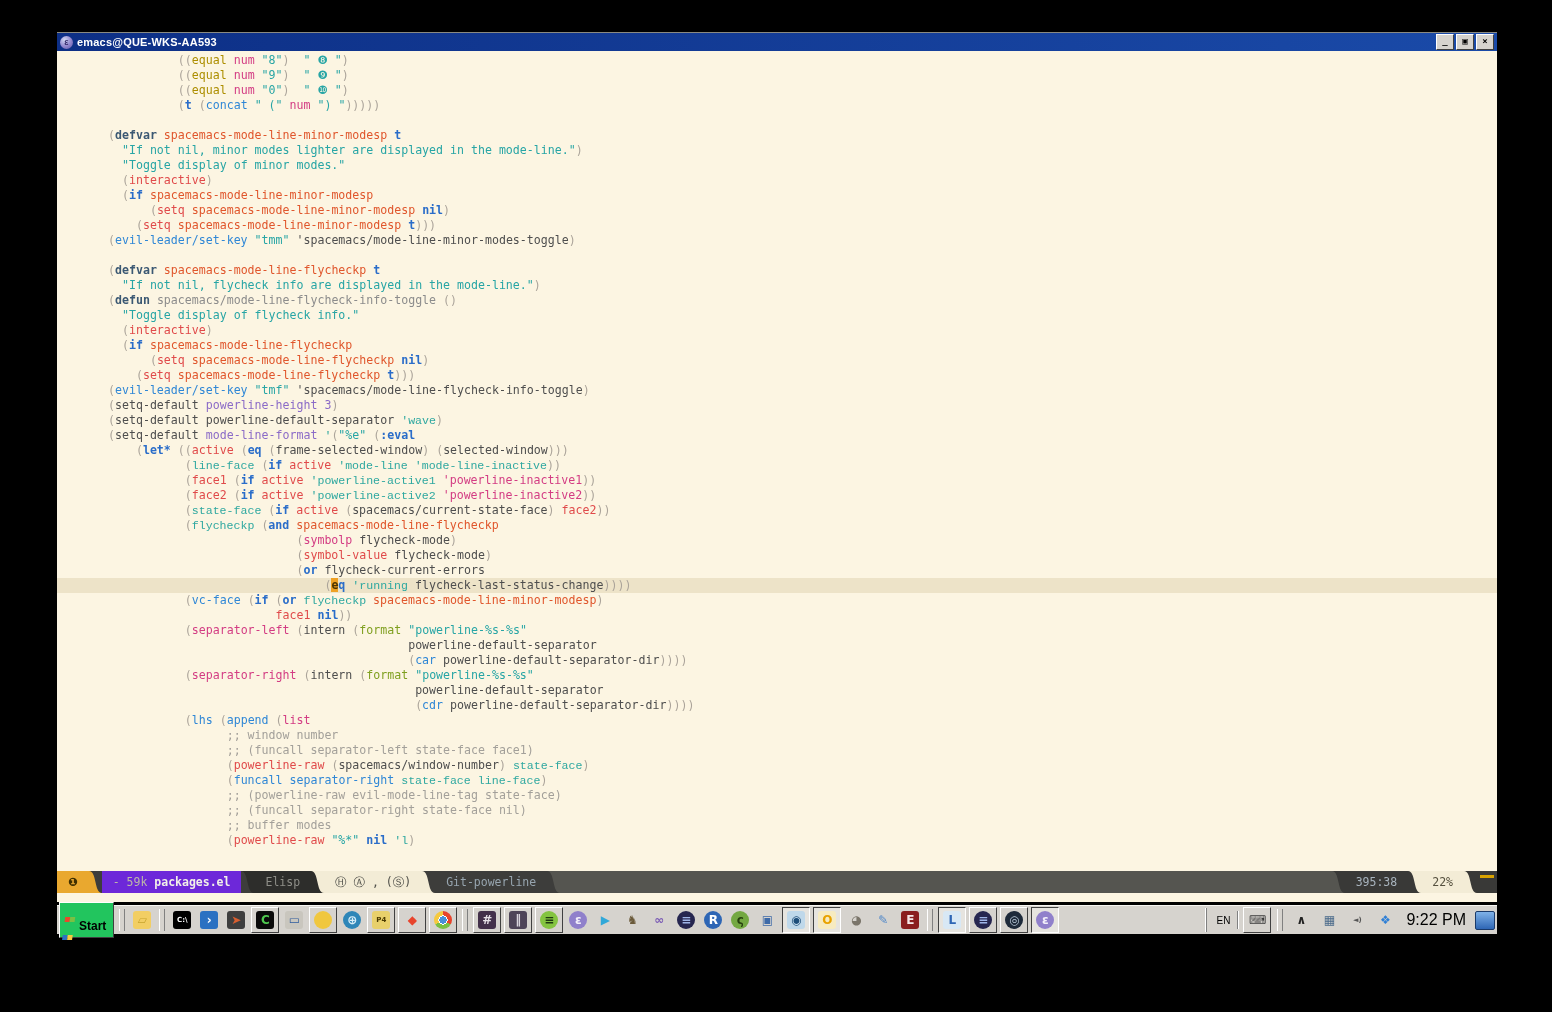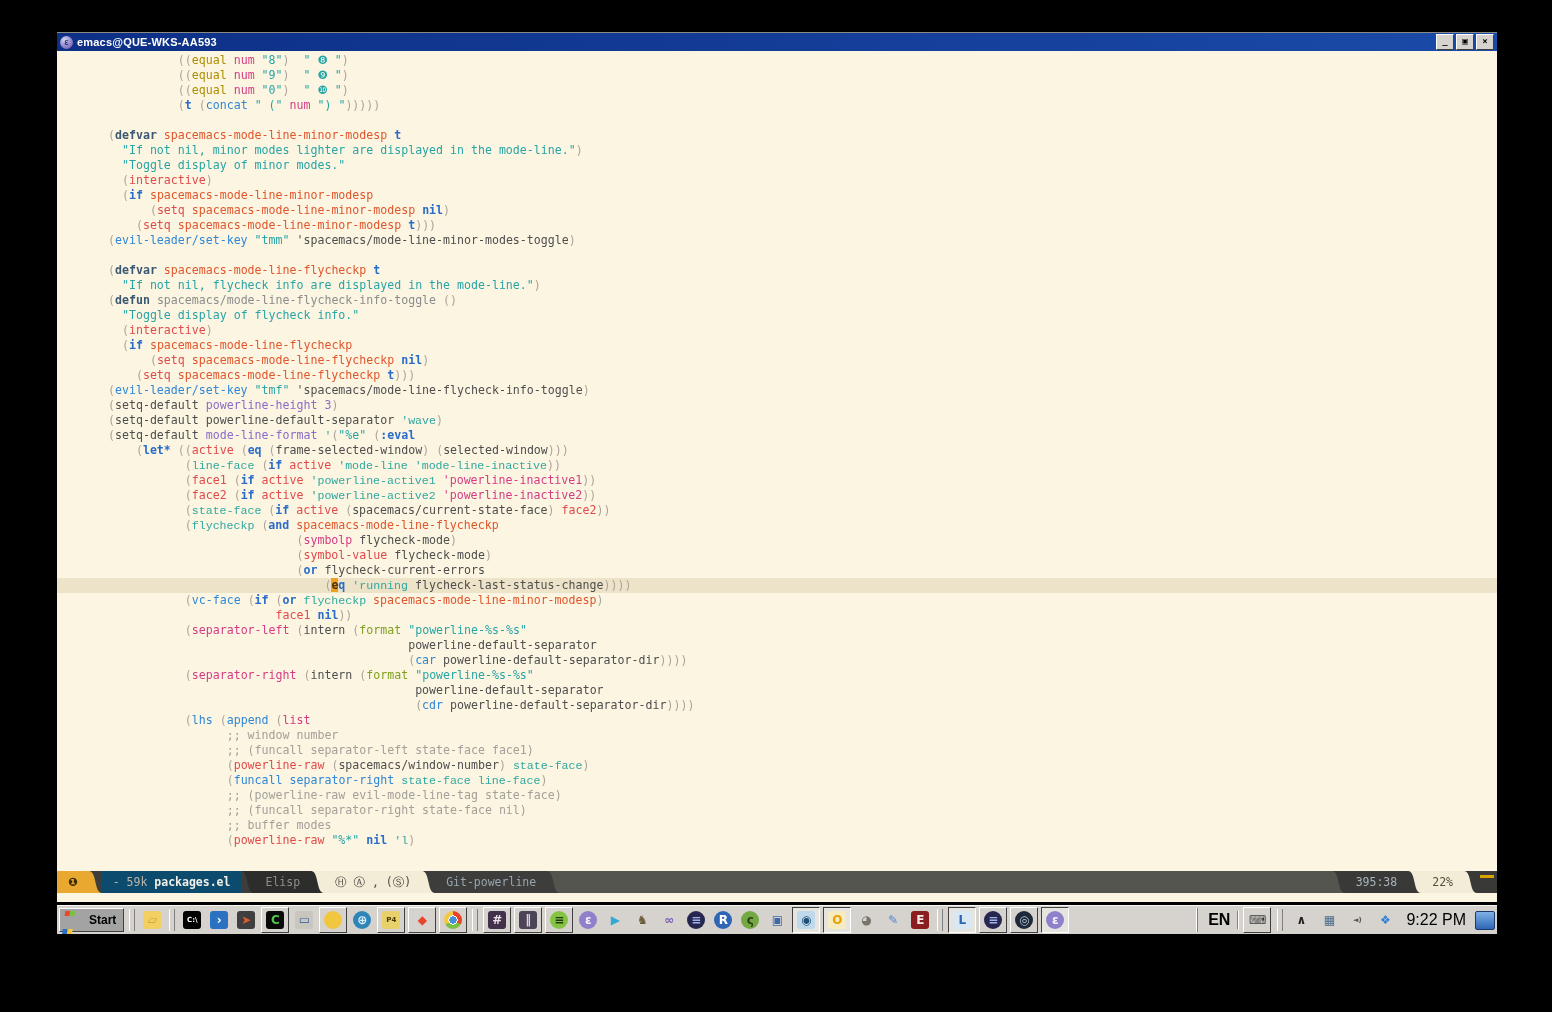--- a/index.html
+++ b/index.html
@@ -43,37 +43,37 @@
             font-family:"DejaVu Sans Mono","DejaVu Sans",monospace;font-size:11.5px;}
   .mlseg{display:flex;align-items:center;padding:0 11px;white-space:pre;}
   .mlfill{flex:1;padding:0;}
   .mlsep{width:13px;height:22px;flex:0 0 13px;}
   .hud{position:relative;width:20px;padding:0;flex:0 0 20px;}
   .hudbar{position:absolute;left:3px;right:3px;top:4px;height:3px;background:#D8A200;}
   .minibuffer{height:9px;background:#FCF5E2;}
   
   .taskbar{position:absolute;left:0;bottom:0;width:1440px;height:29px;background:#D6D3CE;
            border-top:1px solid #F7F6F2;display:flex;align-items:center;padding:0 2px;box-sizing:border-box;gap:3px;}
-  .start{display:flex;align-items:center;gap:15px;height:22px;padding:0 7px 0 4px;background:#a3a3a3;
+  .start{display:flex;align-items:center;gap:5px;height:22px;padding:12px 7px 0 4px;background:#22c55e;
          border:1px solid;border-color:#FFFFFF #404040 #404040 #FFFFFF;box-shadow:1px 1px 0 #808080 inset 0 0;}
   .start-label{font-size:12px;font-weight:bold;color:#000;}
   .tb-handle{width:4px;height:22px;border-left:1px solid #FFFFFF;border-right:1px solid #808080;margin:0 2px;}
   .tb-item{display:flex;align-items:center;justify-content:center;width:24px;height:24px;}
   .tb-item.raised{border:1px solid;border-color:#FFFFFF #404040 #404040 #FFFFFF;width:26px;background:#D6D3CE;}
   .tb-item.pressed{border:1px solid;border-color:#404040 #FFFFFF #FFFFFF #404040;width:26px;background:#E6E4DF;}
   .tb-glyph{width:18px;height:18px;display:flex;align-items:center;justify-content:center;
             font-size:12px;font-weight:bold;border-radius:3px;font-family:"DejaVu Sans",sans-serif;}
   .tb-glyph.circ{border-radius:50%;}
   .tb-glyph.small{font-size:7px;letter-spacing:0;}
   .tb-glyph.chrome{border-radius:50%;background:
       radial-gradient(circle at center,#4A90D9 0 28%,#FFFFFF 28% 36%,rgba(0,0,0,0) 36%),
       conic-gradient(#E8442C 0 120deg,#7BC043 120deg 240deg,#F5C93F 240deg 360deg);}
   .tray{margin-left:auto;display:flex;align-items:center;gap:5px;height:24px;
         border-left:1px solid #808080;box-shadow:-1px 0 0 #FFFFFF;padding-left:8px;}
-  .lang{font-size:16px;color:#000;padding:0 2px;font-weight:bold;}
+  .lang{font-size:10px;color:#000;padding:0 2px;}
   .clock{font-size:16px;color:#000;padding:0 4px;}
   .showdesk{width:18px;height:17px;background:linear-gradient(#7FB2E8,#2E66B5);
             border:1px solid #1A3A6A;border-radius:2px;}
   .winflag{display:inline-block;transform:skewX(-8deg);}
   .winflag i{display:inline-block;width:5px;height:5px;margin:0;}
 </style>
 </head>
 <body>
 
 <div class="screen">
@@ -143,21 +143,21 @@
         <div class="cl"><span>                 </span><span class="tk-c">;; (funcall separator-right state-face nil)</span></div>
         <div class="cl"><span>                 </span><span class="tk-c">;; buffer modes</span></div>
         <div class="cl"><span>                 </span><span class="tk-p">(</span><span class="tk-r">powerline-raw</span><span class="tk-d"> </span><span class="tk-s">"%*"</span><span class="tk-d"> </span><span class="tk-k">nil</span><span class="tk-d"> </span><span class="tk-t">'l</span><span class="tk-p">)</span></div>
       </div>
 
     <div class="modeline">
         <div class="mlseg" style="background: rgb(233, 168, 47);"><span style="color: rgb(63, 47, 0); font-weight: bold;">❶</span></div>
         <svg viewBox="0 0 13 22" class="mlsep" style="background: rgb(61, 61, 59);">
           <path d="M0,0 C8,0 5,22 13,22 L0,22 Z" fill="#E9A82F"></path>
         </svg>
-        <div class="mlseg" style="background: #0c4a6e;"><span style="color: rgb(189, 184, 168);">- 59k </span><span style="color: rgb(242, 240, 232); font-weight: bold;">packages.el</span></div>
+        <div class="mlseg" style="background: #6d28d9;"><span style="color: rgb(189, 184, 168);">- 59k </span><span style="color: rgb(242, 240, 232); font-weight: bold;">packages.el</span></div>
         <svg viewBox="0 0 13 22" class="mlsep" style="background: rgb(45, 45, 43);">
           <path d="M0,0 C8,0 5,22 13,22 L0,22 Z" fill="#3D3D3B"></path>
         </svg>
         <div class="mlseg" style="background: rgb(45, 45, 43);"><span style="color: rgb(142, 142, 136);">Elisp</span></div>
         <svg viewBox="0 0 13 22" class="mlsep" style="background: rgb(243, 236, 214);">
           <path d="M0,0 C8,0 5,22 13,22 L0,22 Z" fill="#2D2D2B"></path>
         </svg>
         <div class="mlseg" style="background: rgb(243, 236, 214);"><span style="color: rgb(78, 78, 72);">Ⓗ Ⓐ , (Ⓢ)</span></div>
         <svg viewBox="0 0 13 22" class="mlsep" style="background: rgb(61, 61, 59);">
           <path d="M0,0 C8,0 5,22 13,22 L0,22 Z" fill="#F3ECD6"></path>

